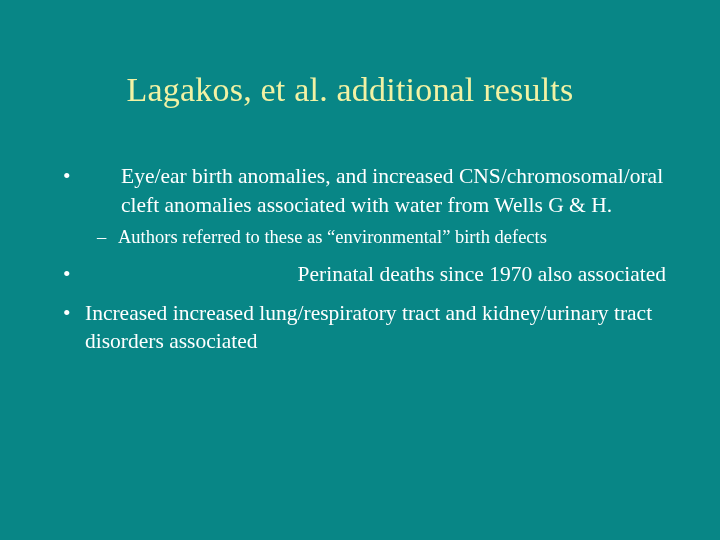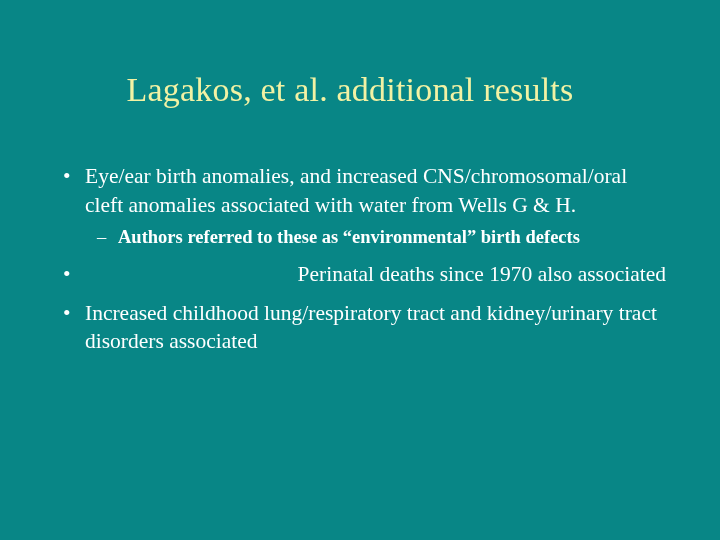--- a/index.html
+++ b/index.html
@@ -85,32 +85,32 @@
 <body>
 
 <div class="slide" style="background: rgb(8, 134, 134);">
 
   <div class="slide-title" style="color: rgb(242, 242, 164);">Lagakos, et al. additional results</div>
 
   <div class="body-block">
 
     <div class="bullet-l1" style="color: rgb(255, 255, 255);">
       <span class="marker" style="color: rgb(255, 255, 255);">•</span>
-      <span class="txt" style="color: rgb(255, 255, 255);">Eye/ear birth anomalies, and increased CNS/chromosomal/oral cleft anomalies associated with water from Wells G &amp; H.</span>
+      <span class="txt" style="color: rgb(255, 255, 255); margin-left: 36px;">Eye/ear birth anomalies, and increased CNS/chromosomal/oral cleft anomalies associated with water from Wells G &amp; H.</span>
     </div>
 
     <div class="bullet-l2 gap-sub" style="color: rgb(255, 255, 255);">
       <span class="marker" style="color: rgb(255, 255, 255);">–</span>
-      <span class="txt" style="color: rgb(255, 255, 255); font-weight: bold;">Authors referred to these as “environmental” birth defects</span>
+      <span class="txt" style="color: rgb(255, 255, 255);">Authors referred to these as “environmental” birth defects</span>
     </div>
 
     <div class="bullet-l1 gap-before" style="color: rgb(255, 255, 255);">
       <span class="marker" style="color: rgb(255, 255, 255);">•</span>
       <span class="txt" style="color: rgb(255, 255, 255); text-align: right;">Perinatal deaths since 1970 also associated</span>
     </div>
 
     <div class="bullet-l1 gap-before" style="color: rgb(255, 255, 255);">
       <span class="marker" style="color: rgb(255, 255, 255);">•</span>
-      <span class="txt" style="color: rgb(255, 255, 255);">Increased childhood lung/respiratory tract and kidney/urinary tract disorders associated</span>
+      <span class="txt" style="color: rgb(255, 255, 255);">Increased increased lung/respiratory tract and kidney/urinary tract disorders associated</span>
     </div>
 
   </div>
 </div>
 
 </body></html>

